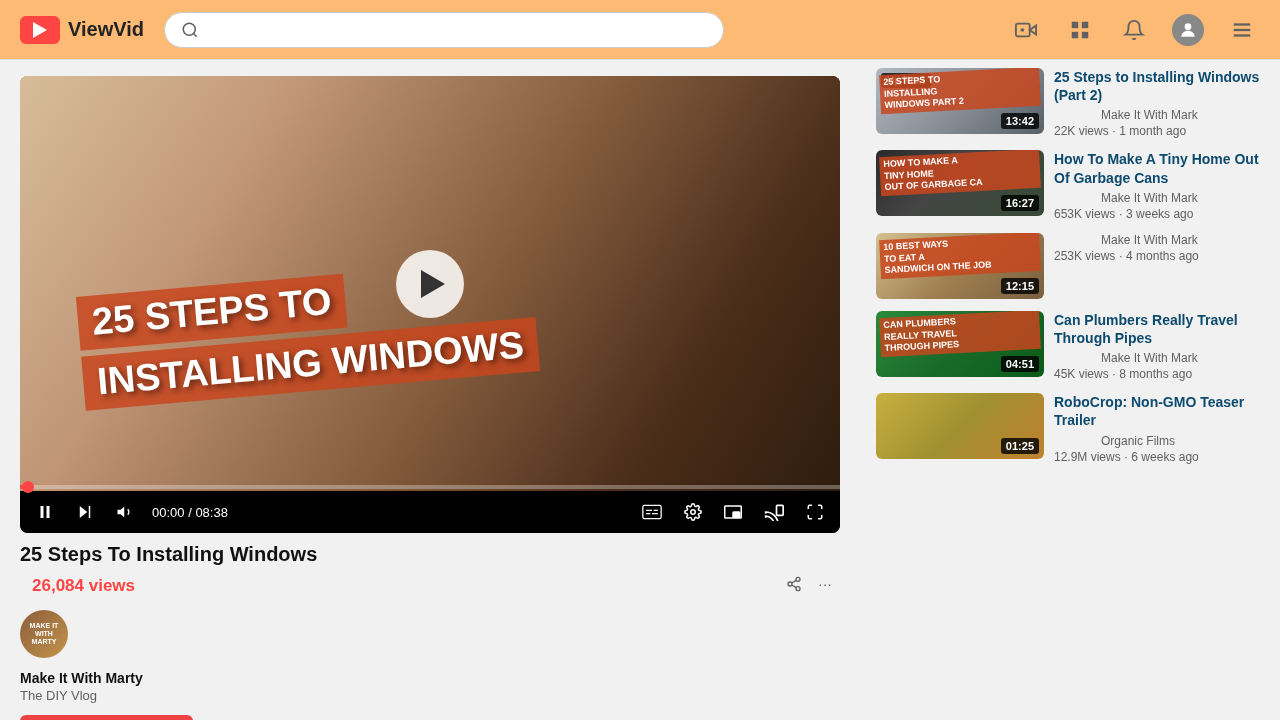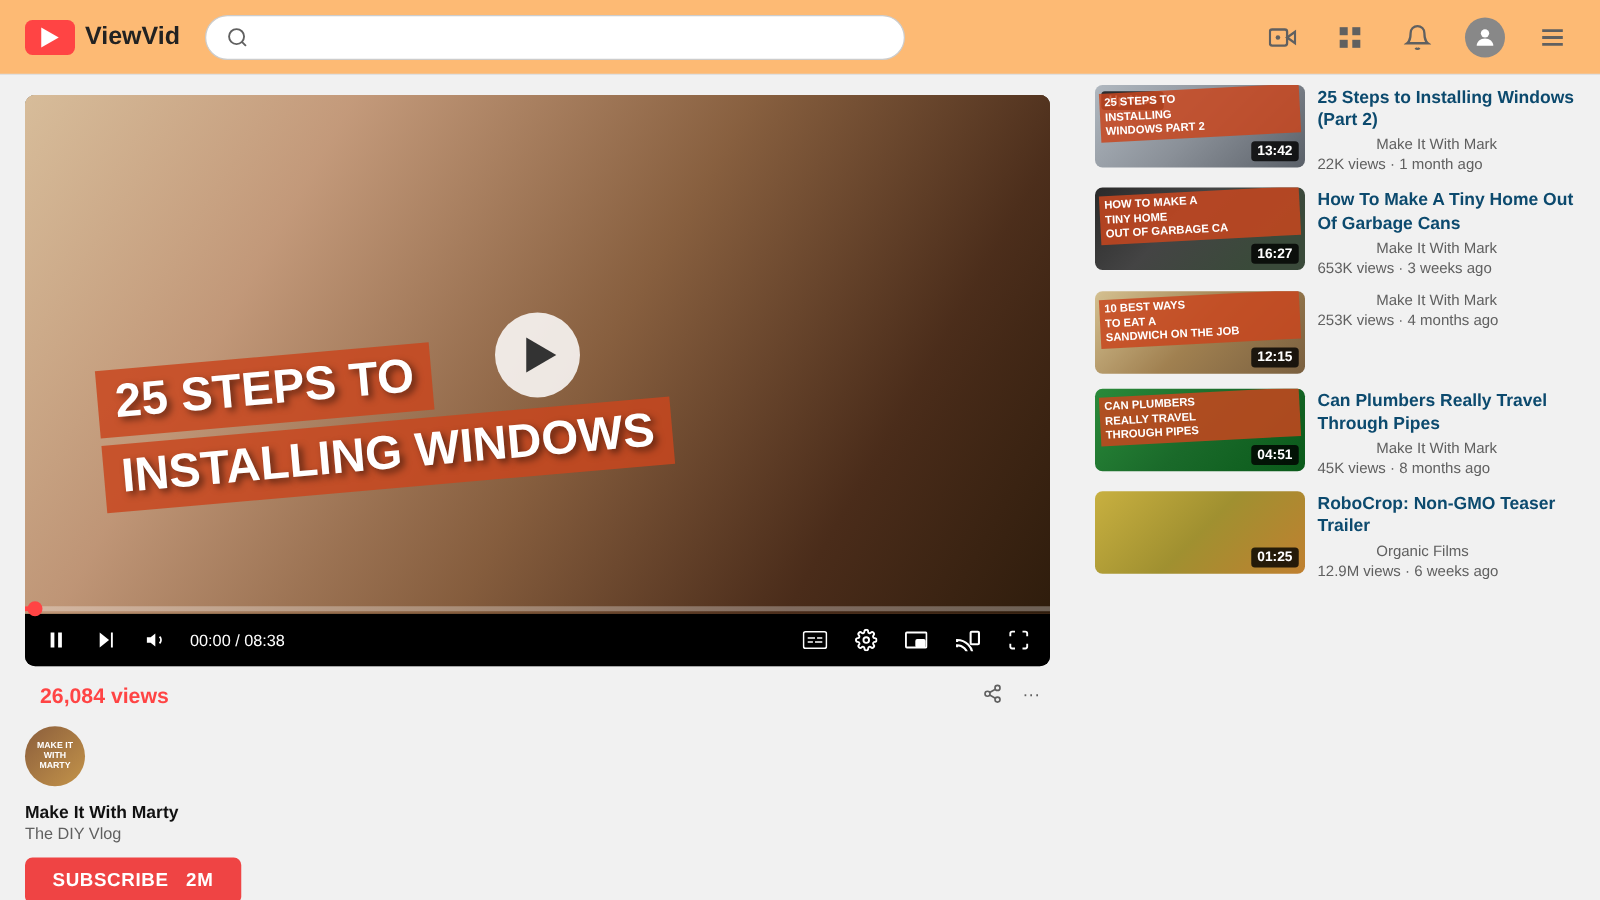--- a/index.html
+++ b/index.html
@@ -307,20 +307,21 @@
         </button>
         <button class="ctrl-btn">
           <svg width="18" height="18" viewBox="0 0 24 24" fill="none" stroke="white" stroke-width="2">
             <path d="M8 3H5a2 2 0 0 0-2 2v3m18 0V5a2 2 0 0 0-2-2h-3m0 18h3a2 2 0 0 0 2-2v-3M3 16v3a2 2 0 0 0 2 2h3"></path>
           </svg>
         </button>
       </div>
     </div>
 
     <div class="video-info">
+      <h1 class="video-main-title">25 Steps To Installing Windows</h1>
       <div class="video-actions-row">
         <div class="video-views">26,084 views</div>
         <div style="flex:1;"></div>
         <button class="action-btn">
           <svg width="16" height="16" viewBox="0 0 24 24" fill="none" stroke="#606060" stroke-width="2">
             <circle cx="18" cy="5" r="3"></circle>
               <circle cx="6" cy="12" r="3"></circle>
               <circle cx="18" cy="19" r="3"></circle>
             <line x1="8.59" y1="13.51" x2="15.42" y2="17.49"></line>
             <line x1="15.41" y1="6.51" x2="8.59" y2="10.49"></line>

